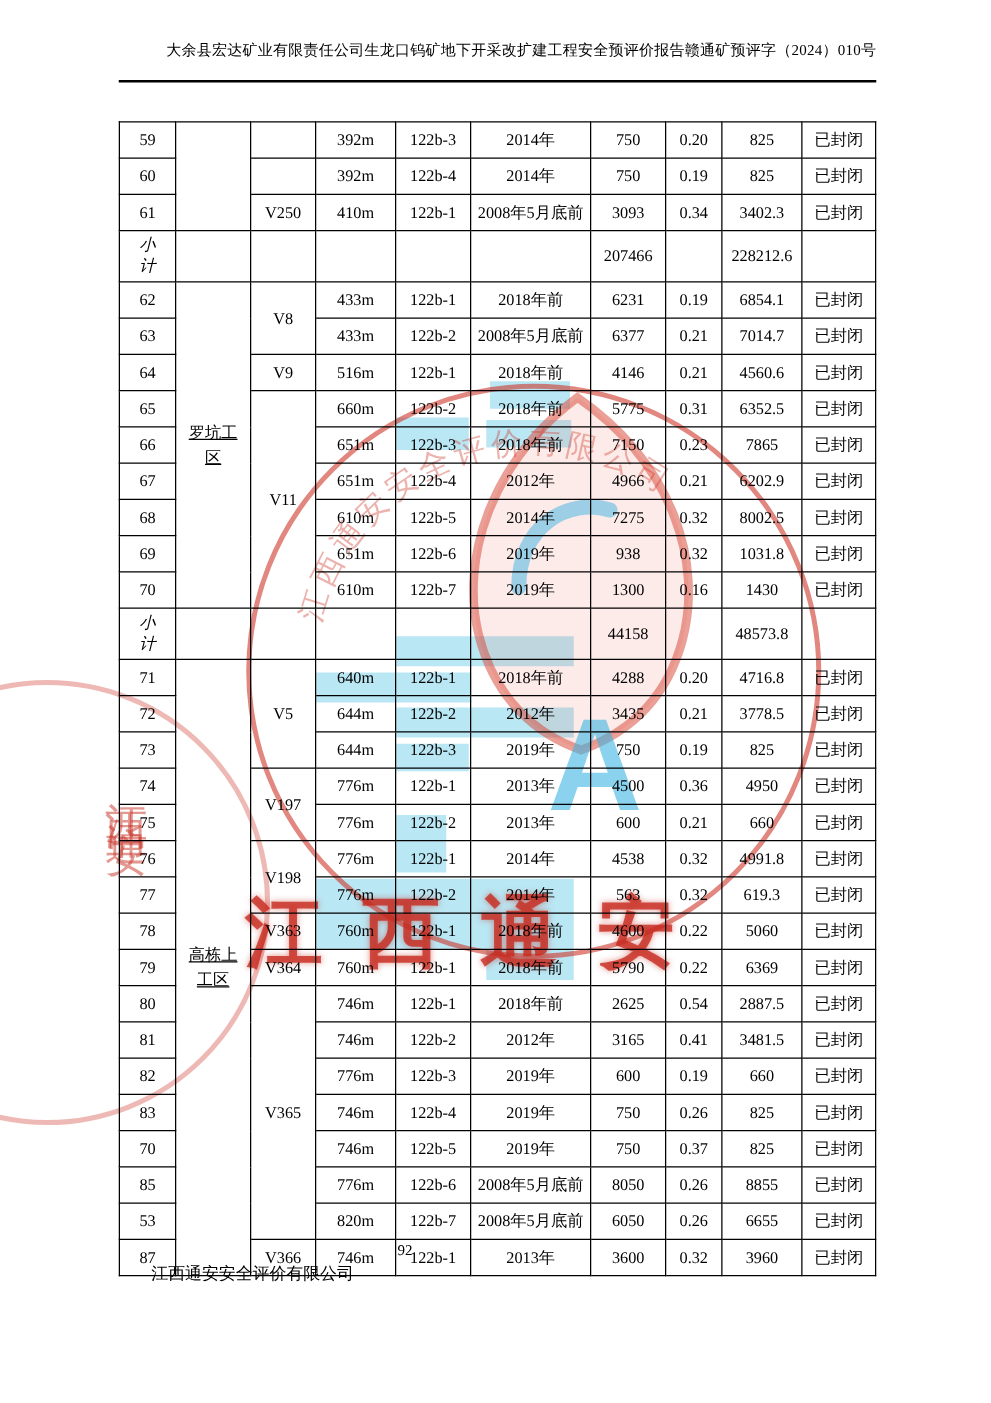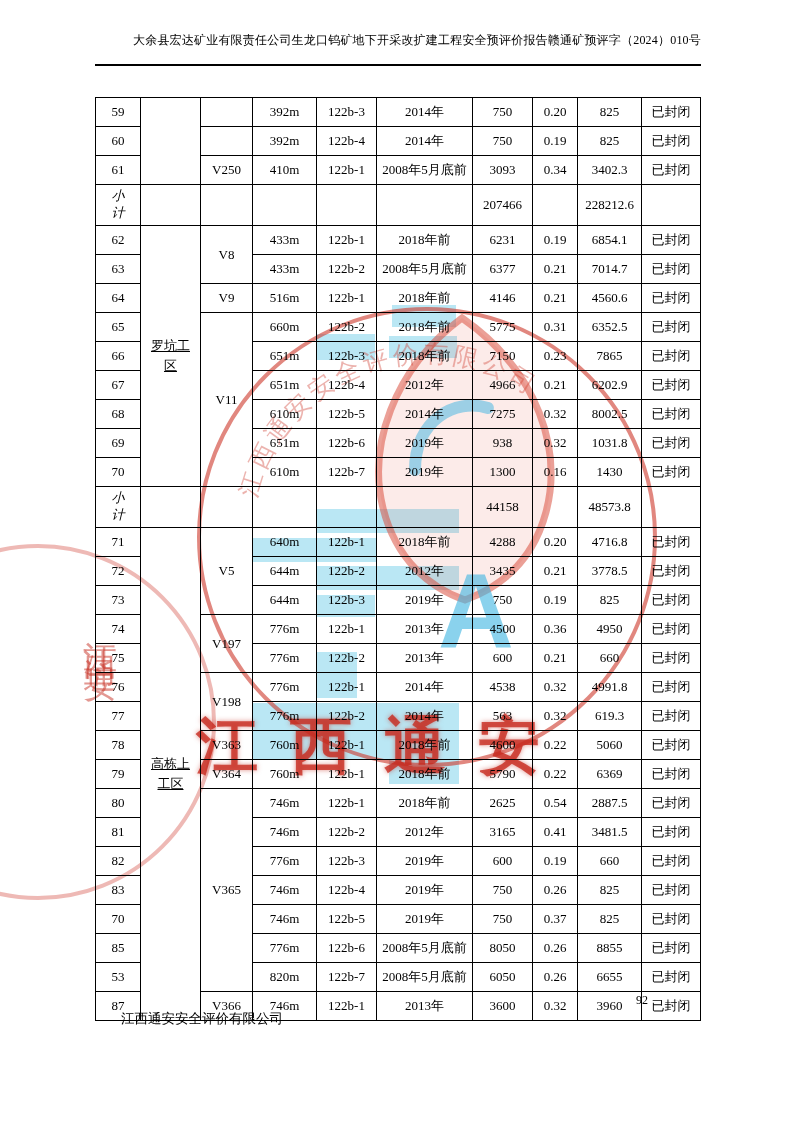--- a/index.html
+++ b/index.html
@@ -28,21 +28,21 @@
     border-collapse:collapse;table-layout:fixed;background:transparent;
   }
   table.mine td{
     border:1px solid #000;height:28px;padding:0;text-align:center;vertical-align:middle;
     font-size:13px;white-space:nowrap;overflow:visible;
   }
   tr.sub td{height:40px;}
   .w1{display:inline-block;width:1.05em;word-break:break-all;white-space:normal;line-height:1.3;font-style:italic;}
   .w3{display:inline-block;width:3.05em;word-break:break-all;white-space:normal;line-height:1.55;text-decoration:underline;}
 
-  .pagenum{position:absolute;top:993px;left:0;width:648px;text-align:right;font-size:12px;z-index:2;}
+  .pagenum{position:absolute;top:993px;left:0;width:648px;text-align:center;font-size:12px;z-index:2;}
   .company{position:absolute;top:1010px;left:121px;font-size:13.5px;z-index:2;}
 </style>
 </head>
 <body>
 
 <div class="page">
 
   <div class="header-title">大余县宏达矿业有限责任公司生龙口钨矿地下开采改扩建工程安全预评价报告赣通矿预评字（2024）010号</div>
   <div class="header-rule"></div>
 

